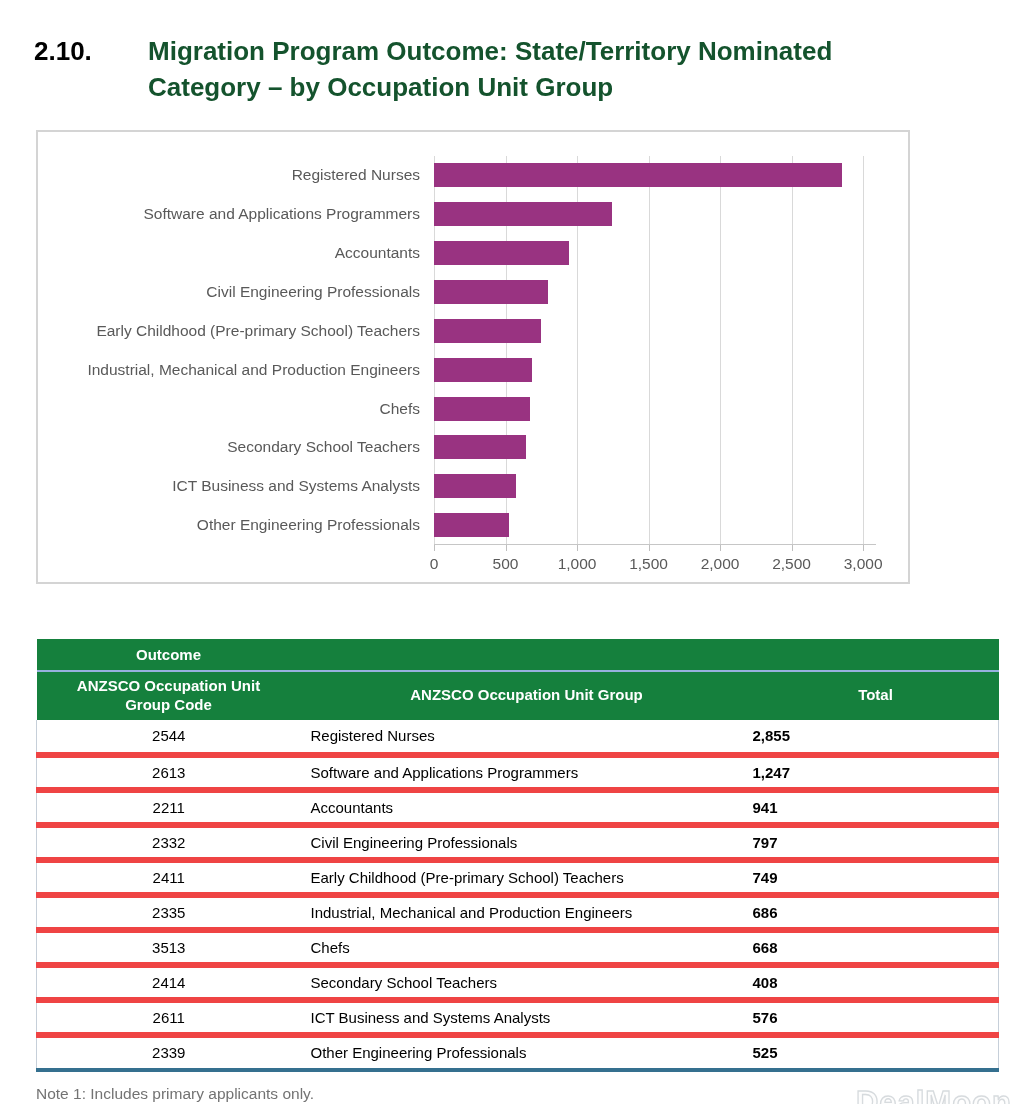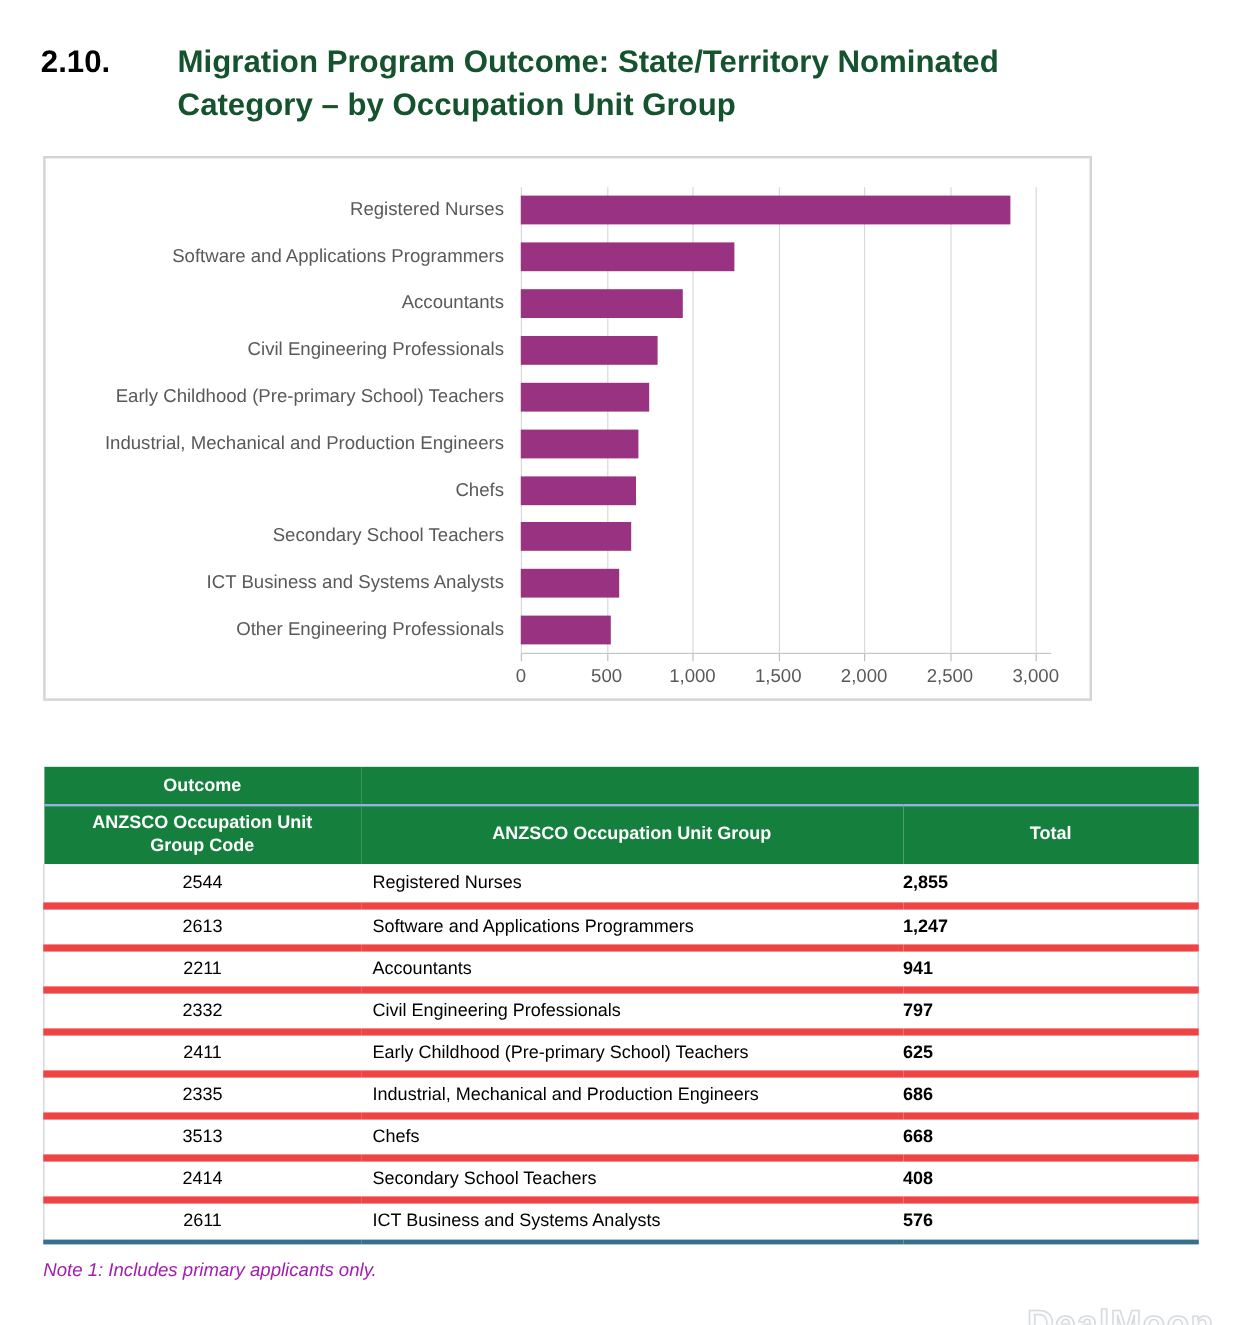--- a/index.html
+++ b/index.html
@@ -40,21 +40,21 @@
   tbody td { height:35px; border-bottom:6px solid #ef4444; background:#fff;
     vertical-align:middle; }
   tbody td:first-child { border-left:1px solid #c6cfd9; }
   tbody td:last-child  { border-right:1px solid #c6cfd9; }
   td.cell-code  { text-align:center; }
   td.cell-group { text-align:left; padding-left:10px; }
   td.cell-total { text-align:left; font-weight:bold; }
   tbody tr:last-child td { border-bottom:4px solid #35708F; }
 
   
-  .note { margin:13px 0 0 36px; font-size:15.5px; font-style:italic; color:#a21caf; }
+  .note { margin:13px 0 0 36px; font-size:15.5px; color:#737373; }
   .watermark { position:absolute; right:20px; top:1085px; font-size:31px; font-weight:bold;
     letter-spacing:1px; color:#fdfdfd; -webkit-text-stroke:1.3px #d7dbde;
     text-shadow:0 0 1px #e2e5e8; }
 </style>
 </head>
 <body>
 
 <div class="heading">
   <span class="h-num">2.10.</span>
   <h1 class="h-title">Migration Program Outcome: State/Territory Nominated
@@ -188,21 +188,21 @@
         <td class="cell-total">941</td>
       </tr>
       <tr>
         <td class="cell-code">2332</td>
         <td class="cell-group">Civil Engineering Professionals</td>
         <td class="cell-total">797</td>
       </tr>
       <tr>
         <td class="cell-code">2411</td>
         <td class="cell-group">Early Childhood (Pre-primary School) Teachers</td>
-        <td class="cell-total">625</td>
+        <td class="cell-total">749</td>
       </tr>
       <tr>
         <td class="cell-code">2335</td>
         <td class="cell-group">Industrial, Mechanical and Production Engineers</td>
         <td class="cell-total">686</td>
       </tr>
       <tr>
         <td class="cell-code">3513</td>
         <td class="cell-group">Chefs</td>
         <td class="cell-total">668</td>
@@ -210,17 +210,22 @@
       <tr>
         <td class="cell-code">2414</td>
         <td class="cell-group">Secondary School Teachers</td>
         <td class="cell-total">408</td>
       </tr>
       <tr>
         <td class="cell-code">2611</td>
         <td class="cell-group">ICT Business and Systems Analysts</td>
         <td class="cell-total">576</td>
       </tr>
+      <tr>
+        <td class="cell-code">2339</td>
+        <td class="cell-group">Other Engineering Professionals</td>
+        <td class="cell-total">525</td>
+      </tr>
     </tbody>
 </table>
 
 <div class="note">Note 1: Includes primary applicants only.</div>
 <div class="watermark">DealMoon</div>
 
 </body></html>

